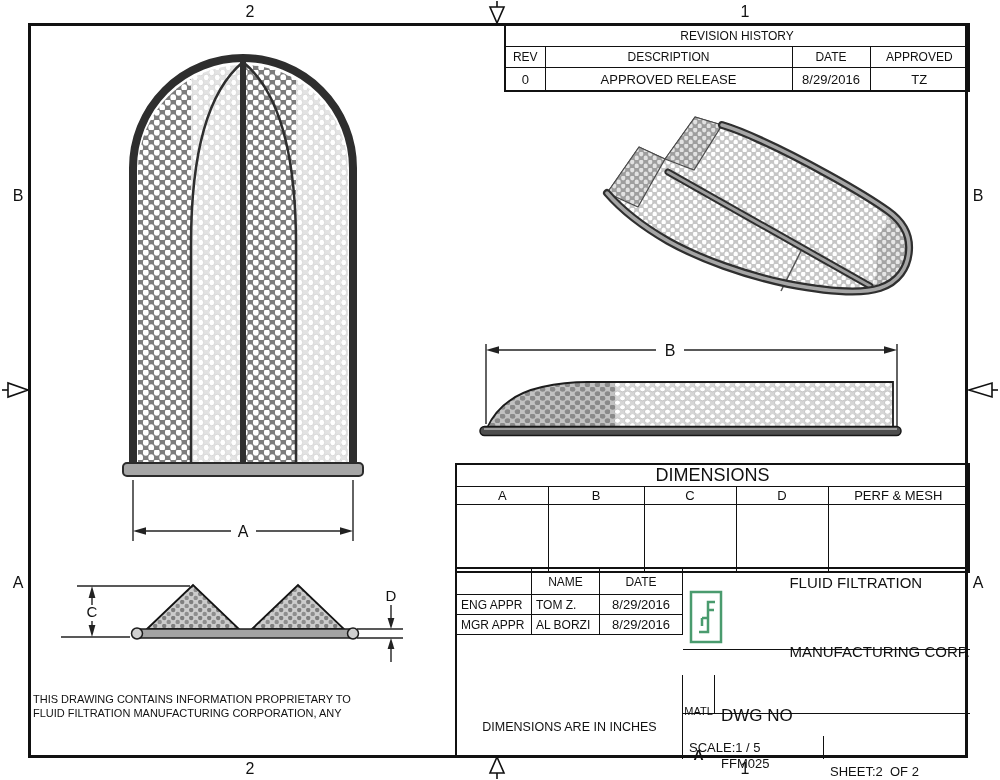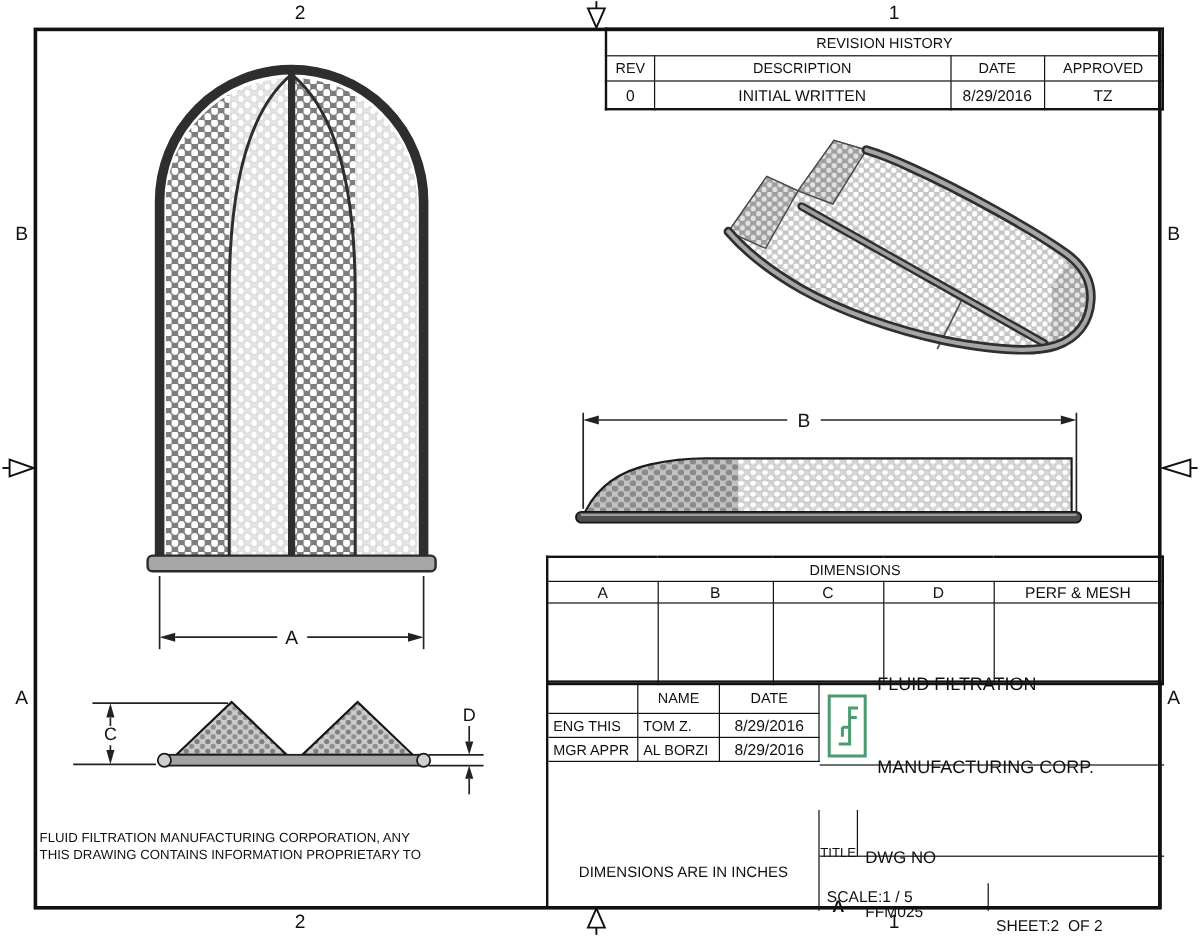--- a/index.html
+++ b/index.html
@@ -12,21 +12,21 @@
   
   table.dwg{position:absolute;border-collapse:collapse;table-layout:fixed;border:2px solid #111;}
   table.dwg th,table.dwg td{border:1px solid #111;padding:0;text-align:center;font-weight:normal;overflow:hidden;white-space:nowrap;}
   
   #rev-table{left:504px;top:23px;width:464px;}
   #rev-table .t-title{height:21px;font-size:12px;}
   #rev-table .t-head td{height:20px;font-size:12px;}
   #rev-table .t-data td{height:22px;font-size:13px;}
   
   #dim-table{left:455px;top:463px;width:513px;}
-  #dim-table .t-title{height:19px;font-size:12px;}
+  #dim-table .t-title{height:19px;font-size:18px;}
   #dim-table .t-head td{height:17px;font-size:13px;}
   #dim-table .t-data td{height:66px;font-size:12px;}
   
   #title-block{position:absolute;left:455px;top:567px;width:513px;height:190px;border:2px solid #111;box-sizing:border-box;}
   .tb-cell{position:absolute;border-right:1px solid #111;border-bottom:1px solid #111;box-sizing:border-box;
            display:flex;align-items:center;justify-content:center;font-size:12px;white-space:pre;}
   .tb-left{justify-content:flex-start;padding-left:4px;}
   .no-b{border-bottom:none;} .no-r{border-right:none;}
   .matl-cell{display:block;}
   .matl-top{position:absolute;left:4px;top:2px;font-size:12.5px;}
@@ -34,21 +34,21 @@
   .tol-cell{display:block;text-align:center;font-size:12.5px;line-height:20px;padding-top:2px;}
   .company-cell{justify-content:flex-start;}
   .company-text{font-size:15px;line-height:23px;margin-left:8px;}
   .title-cell{display:block;padding-left:6px;}
   .title-label{font-size:11px;margin-top:2px;}
   .title-value{font-size:14.5px;margin-top:1px;}
   .size-cell{display:block;text-align:center;}
   .size-label{font-size:11px;margin-top:2px;}
   .size-value{font-size:14px;font-weight:bold;margin-top:2px;}
   .dwg-cell{display:block;padding-left:6px;}
-  .dwg-label{font-size:14px;margin-top:3px;}
+  .dwg-label{font-size:17px;margin-top:3px;}
   .dwg-value{font-size:13px;margin-top:2px;}
   .cust-cell{font-size:13px;}
   .scale-cell{font-size:13px;}
   
   #prop-note{position:absolute;left:33px;top:693px;font-size:11px;line-height:13.5px;color:#111;}
 </style>
 </head>
 <body>
 
 <div class="sheet">
@@ -225,21 +225,21 @@
           <td class="t-title" colspan="4">REVISION HISTORY</td>
         </tr>
     <tr class="t-head">
       <td>REV</td>
       <td>DESCRIPTION</td>
       <td>DATE</td>
       <td>APPROVED</td>
     </tr>
     <tr class="t-data">
       <td>0</td>
-      <td>INITIAL WRITTEN</td>
+      <td>APPROVED RELEASE</td>
       <td>8/29/2016</td>
       <td>TZ</td>
     </tr>
   </tbody>
     </table>
 
   <table class="dwg" id="dim-table">
     <colgroup>
         <col style="width:92px">
         <col style="width:96px">
@@ -267,59 +267,59 @@
     </tr>
   </tbody>
     </table>
 
   <div id="title-block">
 
     <div class="tb-cell" style="left:0;top:0;width:75px;height:26px;"></div>
     <div class="tb-cell" style="left:75px;top:0;width:68px;height:26px;">NAME</div>
     <div class="tb-cell" style="left:143px;top:0;width:83px;height:26px;">DATE</div>
 
-    <div class="tb-cell tb-left" style="left:0;top:26px;width:75px;height:20px;">ENG THIS</div>
+    <div class="tb-cell tb-left" style="left:0;top:26px;width:75px;height:20px;">ENG APPR</div>
     <div class="tb-cell tb-left" style="left:75px;top:26px;width:68px;height:20px;">TOM Z.</div>
     <div class="tb-cell" style="left:143px;top:26px;width:83px;height:20px;font-size:13px;">8/29/2016</div>
 
     <div class="tb-cell tb-left" style="left:0;top:46px;width:75px;height:20px;">MGR APPR</div>
     <div class="tb-cell tb-left" style="left:75px;top:46px;width:68px;height:20px;">AL BORZI</div>
     <div class="tb-cell" style="left:143px;top:46px;width:83px;height:20px;font-size:13px;">8/29/2016</div>
 
 
     <div class="tb-cell tol-cell no-b" style="left:0;top:106px;width:226px;height:84px;">
       <div>DIMENSIONS ARE IN INCHES</div>
       
       
     </div>
 
-    <div class="tb-cell company-cell no-r" style="left:226px;top:4px;width:287px;height:65px;">
+    <div class="tb-cell company-cell no-r" style="left:226px;top:16px;width:287px;height:65px;justify-content:space-between;">
       <svg width="34" height="54" viewBox="0 0 34 54" style="margin-left:6px;">
         <rect x="2" y="2" width="30" height="50" fill="none" stroke="#4a9b6e" stroke-width="2.5"></rect>
         <path d="M10,42 L19,42 L19,12 L26,12 M19,20 L25,20 M19,28 L13,28 M13,28 L13,36" fill="none" stroke="#4a9b6e" stroke-width="2.5"></path>
       </svg>
       <div class="company-text">
         <div>FLUID FILTRATION</div>
         <div>MANUFACTURING CORP.</div>
       </div>
     </div>
 
 
     <div class="tb-cell size-cell" style="left:226px;top:106px;width:32px;height:39px;">
-      <div class="size-label">TITLE</div>
+      <div class="size-label">MATL</div>
       <div class="size-value">A</div>
     </div>
     <div class="tb-cell dwg-cell no-r" style="left:258px;top:106px;width:255px;height:39px;">
       <div class="dwg-label">DWG NO</div>
       <div class="dwg-value">FFM025</div>
     </div>
 
 
     <div class="tb-cell scale-cell tb-left no-b" style="left:226px;top:167px;width:141px;height:23px;padding-left:6px;">SCALE:1 / 5</div>
     <div class="tb-cell scale-cell tb-left no-b no-r" style="left:367px;top:167px;width:146px;height:23px;padding-left:6px;margin-top:24px;">SHEET:2  OF 2</div>
   </div>
 
   <div id="prop-note">
+    <div>THIS DRAWING CONTAINS INFORMATION PROPRIETARY TO</div>
     <div>FLUID FILTRATION MANUFACTURING CORPORATION, ANY</div>
-    <div>THIS DRAWING CONTAINS INFORMATION PROPRIETARY TO</div>
   </div>
 
 </div>
 
 </body></html>

